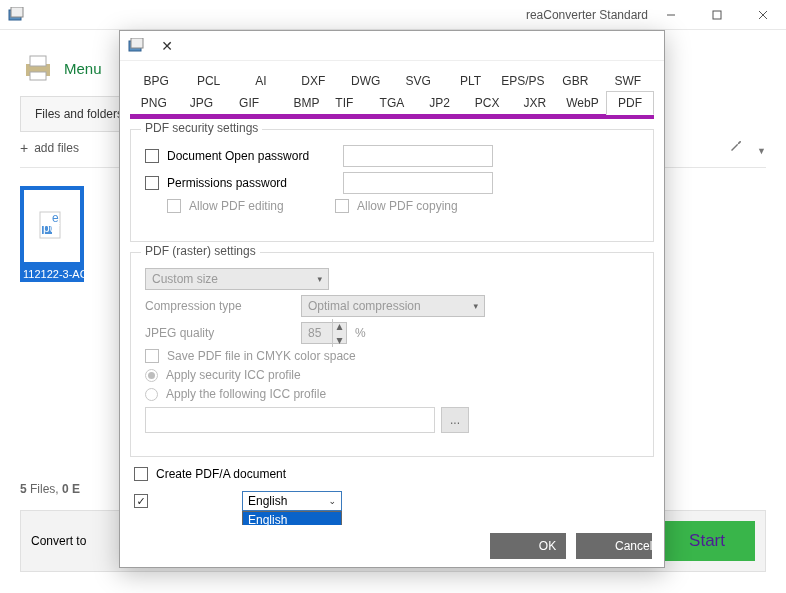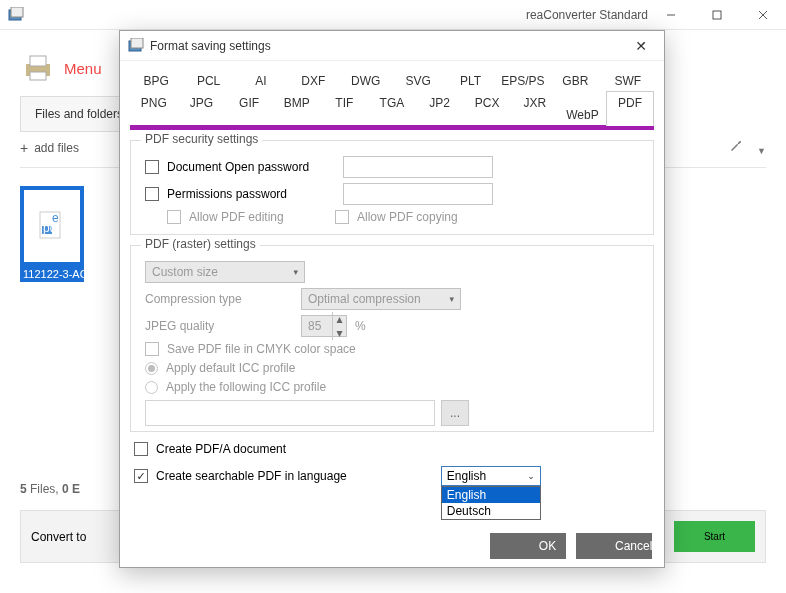--- a/index.html
+++ b/index.html
@@ -23,49 +23,49 @@
 .add-btn { display: flex; align-items: center; gap: 6px; color: #555; }
 .plus { font-size: 14px; color: #555; }
 .wrench { width: 16px; height: 16px; margin-right: 10px; }
 .thumb-area { display: flex; gap: 14px; padding: 6px 0 20px 0; }
 .thumb { width: 64px; }
 .thumb-img { width: 64px; height: 80px; border: 4px solid #1a6fd6; background: #fff; display: flex; align-items: center; justify-content: center; }
 .pdf-icn { width: 28px; height: 32px; }
 .thumb-cap { background: #1a6fd6; color: #fff; font-size: 11px; padding: 2px 3px; white-space: nowrap; overflow: hidden; }
 .status-row { color: #666; padding: 10px 0 4px 0; }
 .bottom-row { display: flex; align-items: center; justify-content: space-between; background: #f3f3f3; border: 1px solid #e0e0e0; padding: 10px; margin-top: 10px; }
-.start-btn { background: #39b54a; color: #000000; padding: 10px 30px; border: none; font-size: 10px; }
+.start-btn { background: #39b54a; color: #4c1d95; padding: 10px 30px; border: none; font-size: 17px; }
 
 
 .modal { position: absolute; left: 119px; top: 30px; width: 546px; height: 538px; background: #fff; border: 1px solid #9e9e9e; box-shadow: 0 6px 24px rgba(0,0,0,.25); display: flex; flex-direction: column; }
 .modal-titlebar { height: 30px; display: flex; align-items: center; padding: 0 6px 0 8px; border-bottom: 1px solid #eee; }
 .modal-titlebar .title { flex: 1; color: #333; }
 .close-x { width: 34px; height: 28px; display: flex; align-items: center; justify-content: center; color: #333; font-size: 14px; }
 .modal-body { padding: 8px 10px 12px 10px; flex: 1; overflow: hidden; }
 
 .fmt-tabs { display: flex; flex-wrap: wrap; border-bottom: 5px solid #a21caf; }
 .fmt-tab { flex: 0 0 10%; text-align: center; padding: 4px 0; color: #333; border: 1px solid transparent; border-bottom: none; margin-bottom: -1px; }
 .fmt-tab.active { background: #fff; border-color: #ccc; border-bottom: 1px solid #fff; }
 
-.fieldset { border: 1px solid #ddd; margin-top: 10px; padding: 10px 14px 5px 14px; position: relative; }
+.fieldset { border: 1px solid #ddd; margin-top: 10px; padding: 10px 14px 23px 14px; position: relative; }
 .fieldset .legend { position: absolute; top: -9px; left: 10px; background: #fff; padding: 0 4px; color: #555; }
 
 .row { display: flex; align-items: center; gap: 8px; margin: 5px 0; }
 .row.indent { margin-left: 22px; }
 .label-col { width: 148px; color: #333; }
 .label-col.disabled, .disabled { color: #9a9a9a; }
 input.txt { width: 150px; height: 22px; border: 1px solid #c7c7c7; padding: 0 4px; background: #fff; }
 .chk { width: 14px; height: 14px; border: 1px solid #666; display: inline-block; background: #fff; flex-shrink: 0; }
 .chk.disabled { border-color: #bdbdbd; }
 .chk.checked::after { content: "✓"; display: block; font-size: 11px; line-height: 12px; text-align: center; color: #222; }
 .radio { width: 13px; height: 13px; border: 1px solid #999; border-radius: 50%; display: inline-block; flex-shrink: 0; }
 .radio.disabled { border-color: #c7c7c7; }
 .radio.checked::after { content: ""; display: block; width: 7px; height: 7px; background: #bdbdbd; border-radius: 50%; margin: 2px; }
 
-.select { width: 160px; height: 22px; border: 1px solid #c2c2c2; background: #e9e9e9; display: flex; align-items: center; padding: 0 6px; justify-content: space-between; }
+.select { width: 184px; height: 22px; border: 1px solid #c2c2c2; background: #e9e9e9; display: flex; align-items: center; padding: 0 6px; justify-content: space-between; }
 .select .caret { font-size: 9px; color: #666; }
 .select.disabled { color: #9a9a9a; }
 .spin { width: 46px; height: 22px; border: 1px solid #c2c2c2; background: #e9e9e9; display: flex; align-items: center; }
 .spin .val { flex: 1; padding-left: 6px; }
 .spin .arrs { width: 14px; display: flex; flex-direction: column; font-size: 7px; color: #666; text-align: center; border-left: 1px solid #c7c7c7; }
 .path-row { display: flex; gap: 6px; margin-top: 6px; }
 .path-input { flex: 0 0 290px; height: 26px; border: 1px solid #d4d4d4; background: #fff; }
 .browse-btn { width: 28px; height: 26px; background: #e5e5e5; border: 1px solid #c9c9c9; color: #666; text-align: center; line-height: 24px; }
 
 .standalone-row { display: flex; align-items: center; gap: 8px; margin: 10px 0 0 4px; }
@@ -109,21 +109,21 @@
   </div>
 </div>
 
 <div class="main-body">
   <div class="menu-row">
     <svg class="menu-icon" viewBox="0 0 36 36">
         <rect x="6" y="14" width="24" height="12" fill="#c9b98a"></rect>
         <rect x="10" y="6" width="16" height="10" fill="#fff" stroke="#aaa"></rect>
         <rect x="10" y="22" width="16" height="8" fill="#fff" stroke="#aaa"></rect>
       </svg>
-    <span style="font-size:15px;color:#ef4444">Menu</span>
+    <span style="font-size:15px;color:#15803d">Menu</span>
   </div>
   <div class="tabs-row">
     <div class="tab-btn">Files and folders</div>
   </div>
   <div class="toolbar-row">
     <div class="add-btn">
       <span class="plus">+</span>
       <span>add files</span>
     </div>
     <div>
@@ -155,45 +155,44 @@
     <button class="start-btn">Start</button>
   </div>
 </div>
 
 <div class="modal">
   <div class="modal-titlebar">
     <svg class="app-icon" viewBox="0 0 16 16">
         <rect x="1" y="3" width="12" height="10" fill="#5a8fbf" stroke="#2f5f8f"></rect>
         <rect x="3" y="0" width="12" height="10" fill="#eee" stroke="#888"></rect>
       </svg>
-    <span class="title">Format saving settings</span>
     <div class="close-x">✕</div>
   </div>
   <div class="modal-body">
     <div class="fmt-tabs" id="fmt-tabs">
         <div class="fmt-tab">BPG</div>
         <div class="fmt-tab">PCL</div>
         <div class="fmt-tab">AI</div>
         <div class="fmt-tab">DXF</div>
         <div class="fmt-tab">DWG</div>
         <div class="fmt-tab">SVG</div>
         <div class="fmt-tab">PLT</div>
         <div class="fmt-tab">EPS/PS</div>
         <div class="fmt-tab">GBR</div>
         <div class="fmt-tab">SWF</div>
         <div class="fmt-tab" style="flex: 0 0 9.09%;">PNG</div>
         <div class="fmt-tab" style="flex: 0 0 9.09%;">JPG</div>
         <div class="fmt-tab" style="flex: 0 0 9.09%;">GIF</div>
-        <div class="fmt-tab" style="flex: 0 0 9.09%;">BMP</div>
+        <div class="fmt-tab" style="flex: 0 0 9.09%; text-align: right;">BMP</div>
         <div class="fmt-tab" style="flex: 0 0 9.09%;">TIF</div>
         <div class="fmt-tab" style="flex: 0 0 9.09%;">TGA</div>
         <div class="fmt-tab" style="flex: 0 0 9.09%;">JP2</div>
         <div class="fmt-tab" style="flex: 0 0 9.09%;">PCX</div>
         <div class="fmt-tab" style="flex: 0 0 9.09%;">JXR</div>
-        <div class="fmt-tab" style="flex: 0 0 9.09%; margin-top: 12px;">WebP</div>
+        <div class="fmt-tab" style="flex: 0 0 9.09%;">WebP</div>
         <div class="fmt-tab active" style="flex: 0 0 9.09%;">PDF</div>
       </div>
 
     <div class="fieldset">
       <span class="legend">PDF security settings</span>
       <div class="row">
         <span class="chk"></span>
         <span style="width:168px">Document Open password</span>
         <input class="txt" style="">
       </div>
@@ -235,39 +234,38 @@
             </span>
         </div>
         <span class="disabled">%</span>
       </div>
       <div class="row">
         <span class="chk disabled"></span>
         <span class="disabled">Save PDF file in CMYK color space</span>
       </div>
       <div class="row">
         <span class="radio disabled checked"></span>
-        <span class="disabled">Apply default ICC profile</span>
+        <span class="disabled">Apply security ICC profile</span>
       </div>
       <div class="row">
         <span class="radio disabled"></span>
         <span class="disabled">Apply the following ICC profile</span>
       </div>
       <div class="path-row">
         <div class="path-input"></div>
         <div class="browse-btn">...</div>
       </div>
     </div>
 
     <div class="standalone-row">
       <span class="chk"></span>
       <span>Create PDF/A document</span>
     </div>
     <div class="standalone-row">
       <span class="chk checked"></span>
-      <span>Create searchable PDF in language</span>
       <div class="lang-select">
         <span>English</span>
         <span class="caret2">⌄</span>
         <div class="dropdown" id="lang-dd">
             <div class="opt sel">English</div>
             <div class="opt">Deutsch</div>
           </div>
       </div>
     </div>
   </div>

